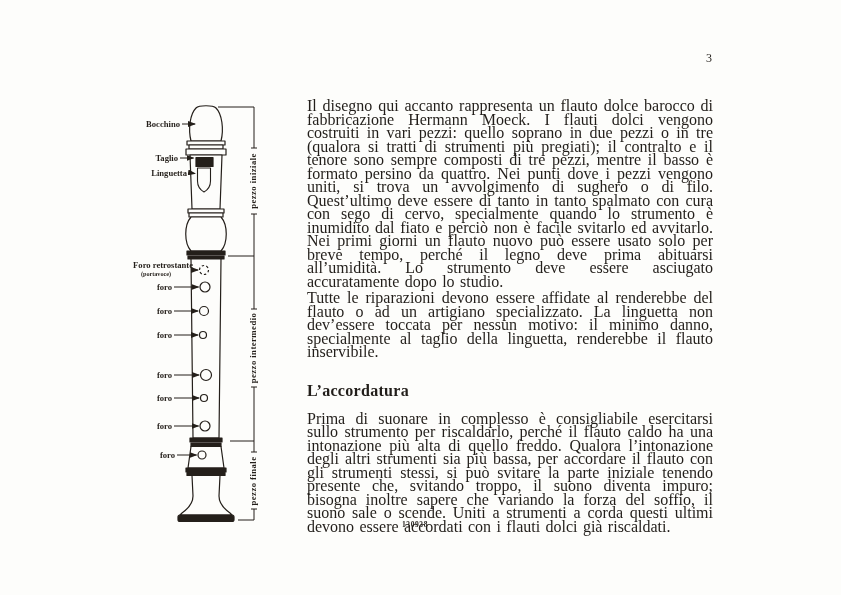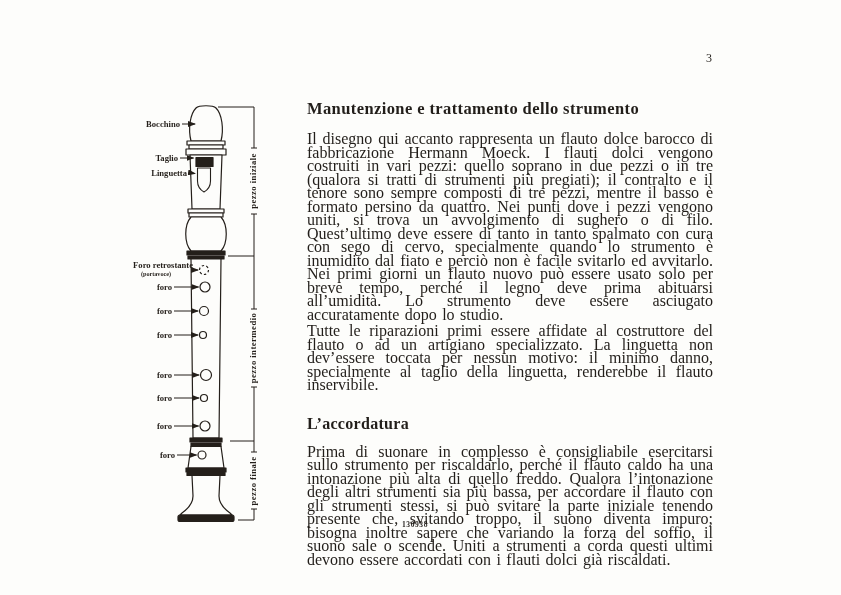--- a/index.html
+++ b/index.html
@@ -152,22 +152,21 @@
       <text class="lbl" x="42" y="331" text-anchor="end">foro</text>
       <text class="lbl" x="45" y="360" text-anchor="end">foro</text>
 
       <text class="lbl-section" x="124" y="83" text-anchor="middle" dominant-baseline="middle" transform="rotate(-90 124 83)">pezzo iniziale</text>
       <text class="lbl-section" x="124" y="250" text-anchor="middle" dominant-baseline="middle" transform="rotate(-90 124 250)">pezzo intermedio</text>
       <text class="lbl-section" x="124" y="383" text-anchor="middle" dominant-baseline="middle" transform="rotate(-90 124 383)">pezzo finale</text>
     </svg>
   </div>
 
   <div class="text-column">
-    <h1>Manutenzione e trattamento dello strumento</h1>
     <p>Il disegno qui accanto rappresenta un flauto dolce barocco di fabbricazione Hermann Moeck. I flauti dolci vengono costruiti in vari pezzi: quello soprano in due pezzi o in tre (qualora si tratti di strumenti più pregiati); il contralto e il tenore sono sempre composti di tre pezzi, mentre il basso è formato persino da quattro. Nei punti dove i pezzi vengono uniti, si trova un avvolgimento di sughero o di filo. Quest’ultimo deve essere di tanto in tanto spalmato con cura con sego di cervo, specialmente quando lo strumento è inumidito dal fiato e perciò non è facile svitarlo ed avvitarlo. Nei primi giorni un flauto nuovo può essere usato solo per breve tempo, perché il legno deve prima abituarsi all’umidità. Lo strumento deve essere asciugato accuratamente dopo lo studio.</p>
-    <p>Tutte le riparazioni primi essere affidate al costruttore del flauto o ad un artigiano specializzato. La linguetta non dev’essere toccata per nessun motivo: il minimo danno, specialmente al taglio della linguetta, renderebbe il flauto inservibile.</p>
+    <p>Tutte le riparazioni devono essere affidate al renderebbe del flauto o ad un artigiano specializzato. La linguetta non dev’essere toccata per nessun motivo: il minimo danno, specialmente al taglio della linguetta, renderebbe il flauto inservibile.</p>
     <h2>L’accordatura</h2>
     <p>Prima di suonare in complesso è consigliabile esercitarsi sullo strumento per riscaldarlo, perché il flauto caldo ha una intonazione più alta di quello freddo. Qualora l’intonazione degli altri strumenti sia più bassa, per accordare il flauto con gli strumenti stessi, si può svitare la parte iniziale tenendo presente che, svitando troppo, il suono diventa impuro; bisogna inoltre sapere che variando la forza del soffio, il suono sale o scende. Uniti a strumenti a corda questi ultimi devono essere accordati con i flauti dolci già riscaldati.</p>
   </div>
 
   <div class="plate-number">130938</div>
 
 </div>
 
 </body></html>

